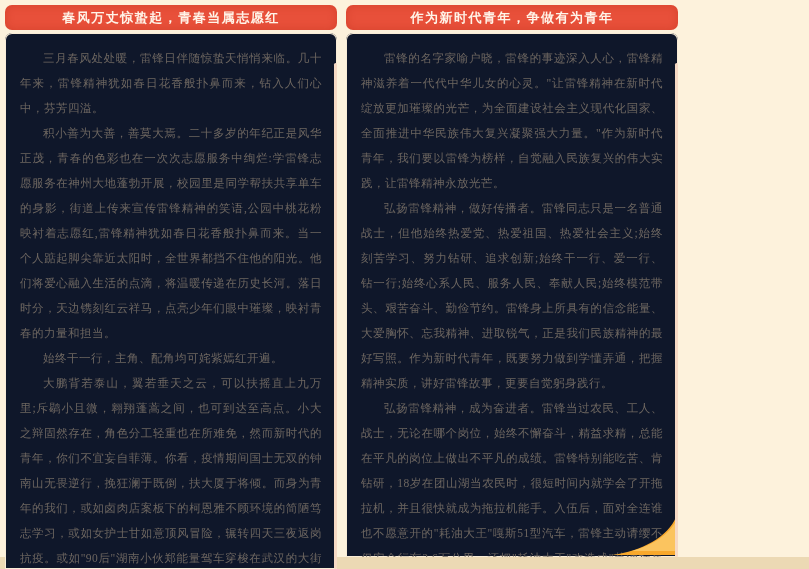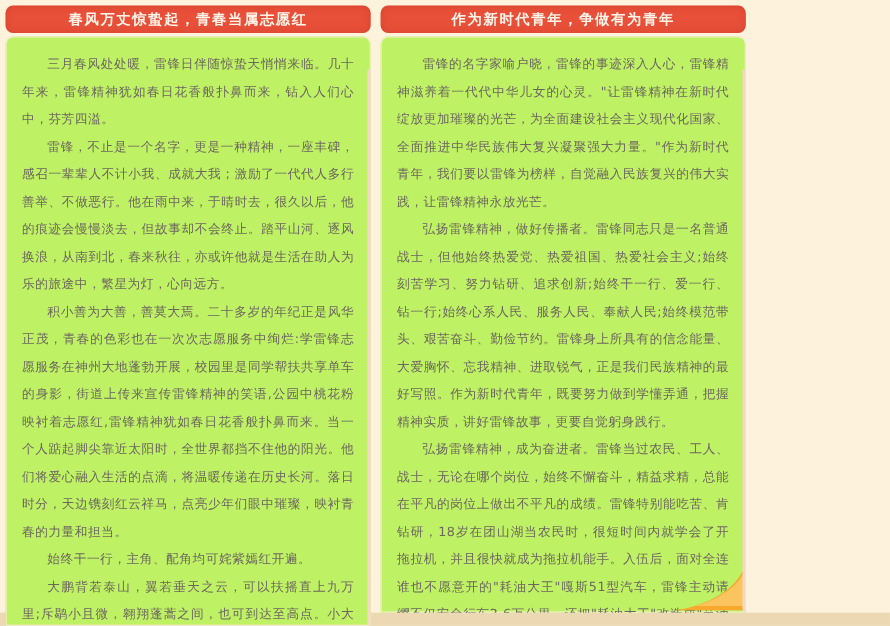--- a/index.html
+++ b/index.html
@@ -8,39 +8,39 @@
     background:#fdf2dc;
     font-family:"DejaVu Sans", sans-serif;
     position:relative;
   }
   .bottom-strip {
     position:absolute; left:0; bottom:0; width:809px; height:12px;
     background:#ecd9b4; z-index:0;
   }
   .canvas {
     position:absolute; top:0; left:0; width:684px; height:569px;
-    display:flex; gap:9px; padding:5px 6px 0 5px; z-index:1;
+    display:flex; gap:9px; padding:5px 6px 0 5px; z-index:1;font-family:Liberation Serif, serif;
   }
   .page {
     flex:1 1 0; display:flex; flex-direction:column;
     position:relative; min-width:0;
   }
   .page-header {
     background:#e8503a;
     border-radius:7px;
     height:25px; flex:0 0 25px;
     display:flex; align-items:center; justify-content:center;
     box-shadow:inset 0 0 8px rgba(180,40,20,.35);
   }
   .page-title {
     color:#fff4e8; font-weight:bold; font-size:13px; letter-spacing:1.5px;
     white-space:nowrap;
   }
   .page-body {
-    margin-top:3px; background:#bef264;
+    margin-top:3px; background:#0f172a;
     border-radius:7px 7px 0 0;
     flex:1 1 auto; padding:13px 15px 6px 15px;
     overflow:hidden; position:relative;
     box-shadow:inset 0 0 0 1px #f9ecd6;
   }
   .page-right .page-body { height:524px; flex:0 0 524px; }
   .para {
     text-indent:2em; text-align:justify;
     font-size:11.5px; line-height:25px; color:#6d6660;
     letter-spacing:.5px;
@@ -59,21 +59,20 @@
 <div class="bottom-strip"></div>
 
 <div class="canvas">
 
   <div class="page page-left">
     <div class="page-header">
       <span class="page-title">春风万丈惊蛰起，青春当属志愿红</span>
     </div>
     <div class="page-body">
       <p class="para">三月春风处处暖，雷锋日伴随惊蛰天悄悄来临。几十年来，雷锋精神犹如春日花香般扑鼻而来，钻入人们心中，芬芳四溢。</p>
-      <p class="para">雷锋，不止是一个名字，更是一种精神，一座丰碑，感召一辈辈人不计小我、成就大我；激励了一代代人多行善举、不做恶行。他在雨中来，于晴时去，很久以后，他的痕迹会慢慢淡去，但故事却不会终止。踏平山河、逐风换浪，从南到北，春来秋往，亦或许他就是生活在助人为乐的旅途中，繁星为灯，心向远方。</p>
       <p class="para">积小善为大善，善莫大焉。二十多岁的年纪正是风华正茂，青春的色彩也在一次次志愿服务中绚烂:学雷锋志愿服务在神州大地蓬勃开展，校园里是同学帮扶共享单车的身影，街道上传来宣传雷锋精神的笑语,公园中桃花粉映衬着志愿红,雷锋精神犹如春日花香般扑鼻而来。当一个人踮起脚尖靠近太阳时，全世界都挡不住他的阳光。他们将爱心融入生活的点滴，将温暖传递在历史长河。落日时分，天边镌刻红云祥马，点亮少年们眼中璀璨，映衬青春的力量和担当。</p>
       <p class="para">始终干一行，主角、配角均可姹紫嫣红开遍。</p>
       <p class="para">大鹏背若泰山，翼若垂天之云，可以扶摇直上九万里;斥鹖小且微，翱翔蓬蒿之间，也可到达至高点。小大之辩固然存在，角色分工轻重也在所难免，然而新时代的青年，你们不宜妄自菲薄。你看，疫情期间国士无双的钟南山无畏逆行，挽狂澜于既倒，扶大厦于将倾。而身为青年的我们，或如卤肉店案板下的柯恩雅不顾环境的简陋笃志学习，或如女护士甘如意顶风冒险，辗转四天三夜返岗抗疫。或如"90后"湖南小伙郑能量驾车穿梭在武汉的大街小巷，免费为医务人员提供接送服务。抗疫队伍中也涌现出千千万万青年的面孔，这些青年，他们也许不是时代主角，但他们散一份热，发一份光，也能赢得经久不息的掌声。</p>
 
       <div class="edge-line"></div>
     </div>
   </div>
 
   <div class="page page-right">
     <div class="page-header">

